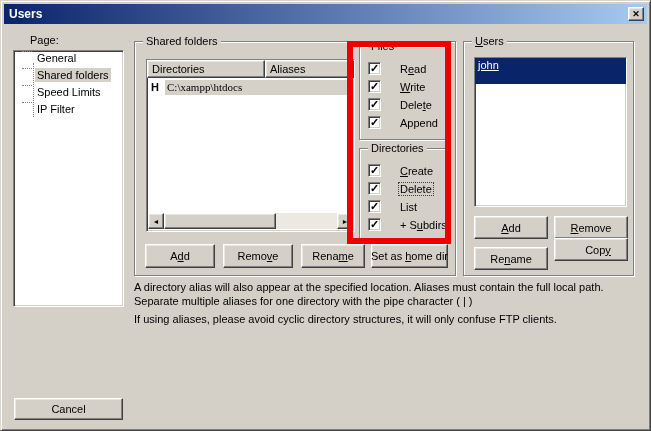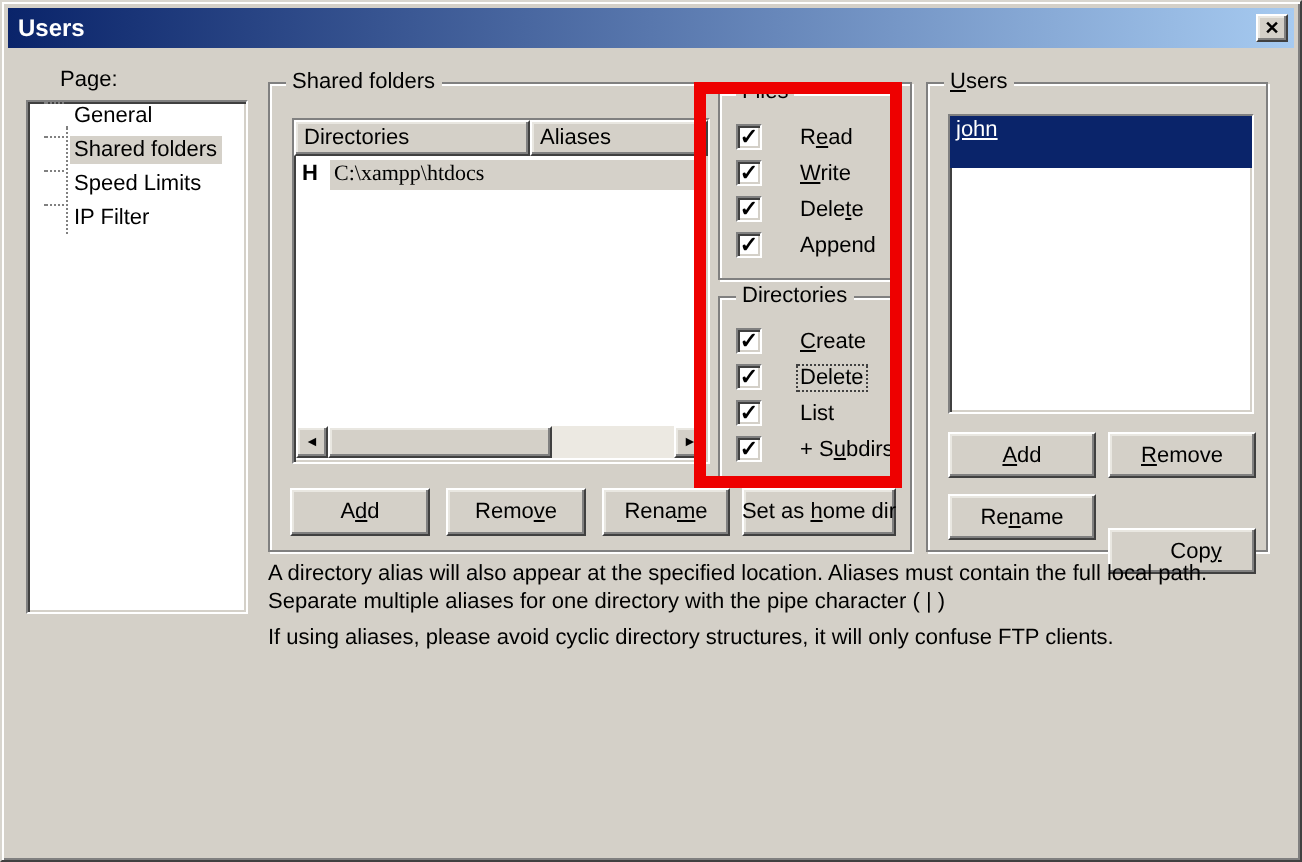--- a/index.html
+++ b/index.html
@@ -219,22 +219,25 @@
     </div>
     <div class="btn3d pushbtn" style="left:10px; top:174px; width:74px; height:23px;">
       <span><span></span><span class="accel">A</span><span>dd</span></span>
     </div>
     <div class="btn3d pushbtn" style="left:90px; top:174px; width:74px; height:23px;">
       <span><span></span><span class="accel">R</span><span>emove</span></span>
     </div>
     <div class="btn3d pushbtn" style="left:10px; top:205px; width:74px; height:23px;">
       <span><span>Re</span><span class="accel">n</span><span>ame</span></span>
     </div>
-    <div class="btn3d pushbtn" style="left:90px; top:222px; width:74px; height:23px;padding-left:14px;">
+    <div class="btn3d pushbtn" style="left:90px; top:196px; width:74px; height:23px;padding-left:14px;">
       <span><span>Cop</span><span class="accel">y</span><span></span></span>
     </div>
   </div>
 
   <div class="desc" style="top:279px;">A directory alias will also appear at the specified location. Aliases must contain the full local path. Separate multiple aliases for one directory with the pipe character ( | )</div>
   <div class="desc" style="top:311px;">If using aliases, please avoid cyclic directory structures, it will only confuse FTP clients.</div>
 
+  <div class="btn3d pushbtn" style="left:13px; top:397px; width:109px; height:22px;">
+    <span>Cancel</span>
+  </div>
 
 </div>
 
 </body></html>

